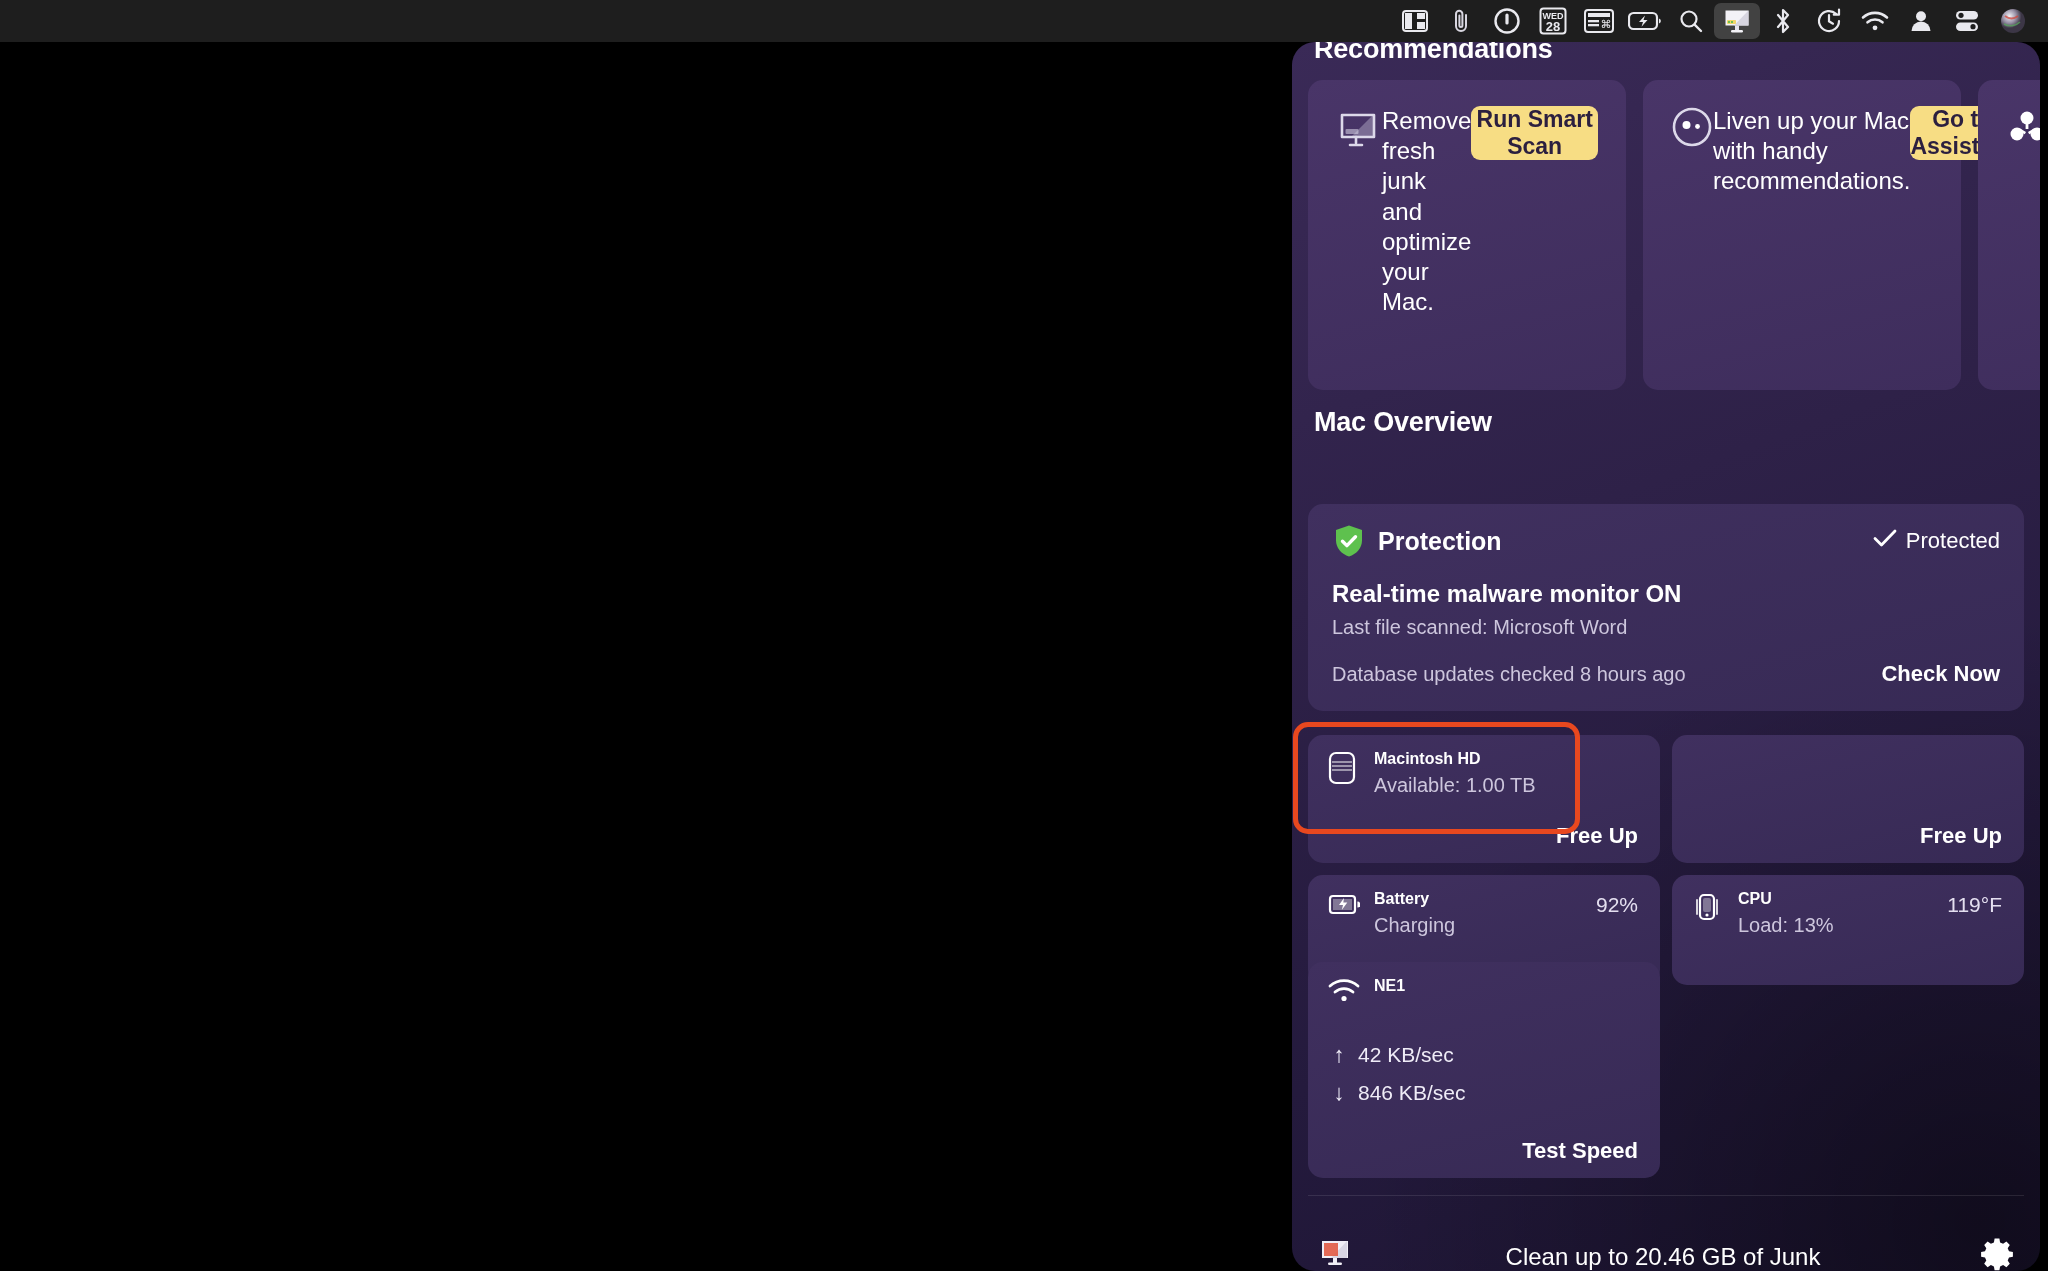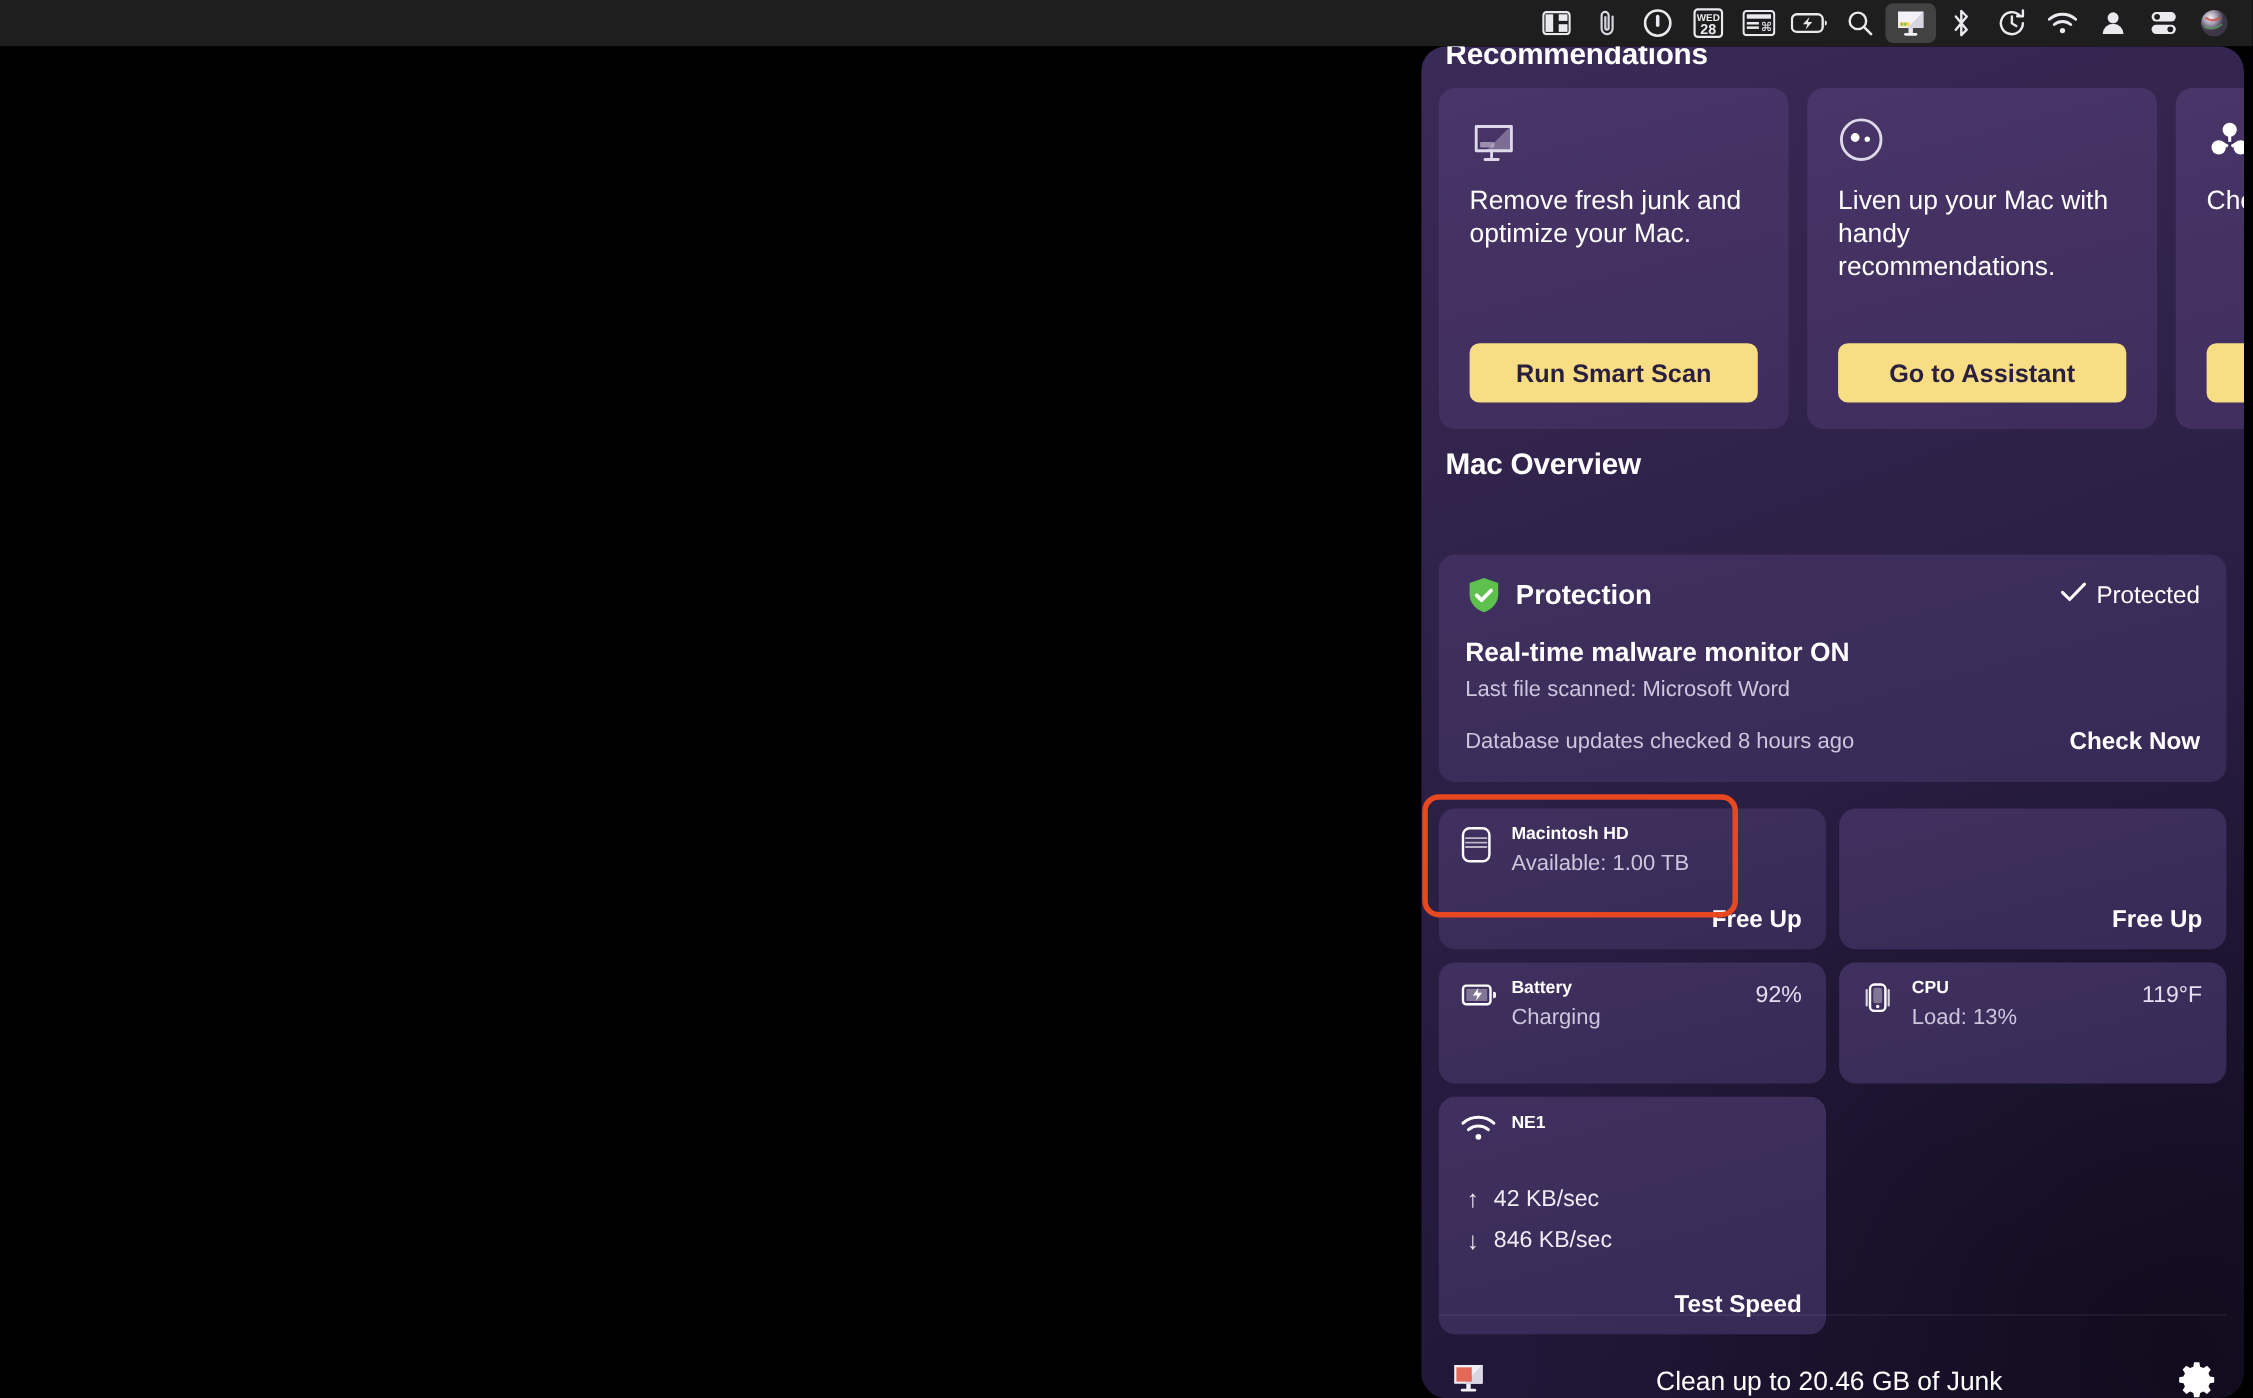--- a/index.html
+++ b/index.html
@@ -55,21 +55,21 @@
   .recs-title { position: absolute; left: 22px; top: -8px; }
   .recs-row {
     position: absolute; left: 16px; top: 38px;
     display: flex; gap: 17px;
   }
   .rec-card {
     width: 318px; height: 310px;
     background: linear-gradient(165deg, #493568 0%, #3e2d5c 100%);
     border-radius: 15px;
     padding: 26px 28px 24px 28px;
-    display: flex; flex-direction: column;
+    display: flex; flex-direction: row;
     flex-shrink: 0;
   }
   .rec-icon { height: 46px; margin-bottom: 16px; color: #e6e2f2; }
   .rec-text {
     font-size: 24px; line-height: 1.26; font-weight: 400; color: #ffffff;
     flex: 1;
   }
   .rec-btn {
     height: 54px; border-radius: 9px;
     background: #f7dd84; color: #2b1f3f;
@@ -112,21 +112,21 @@
   .metric {
     position: absolute;
     background: linear-gradient(165deg, #40305f 0%, #372a55 100%);
     border-radius: 15px;
     padding: 16px 22px 14px 20px;
   }
   .m-hd { width: 352px; height: 128px; left: 16px; top: 693px; }
   .m-mem { width: 352px; height: 128px; left: 380px; top: 693px; }
   .m-bat { width: 352px; height: 110px; left: 16px; top: 833px; }
   .m-cpu { width: 352px; height: 110px; left: 380px; top: 833px; }
-  .m-net { width: 352px; height: 216px; left: 16px; top: 955px; }
+  .m-net { width: 352px; height: 216px; left: 16px; top: 920px; }
 
   .m-row { display: flex; align-items: flex-start; }
   .m-icon { width: 34px; height: 38px; margin-right: 12px; flex-shrink: 0; color:#ffffff; }
   .m-title { font-size: 16px; font-weight: 700; color: #ffffff; line-height: 1.05;}
   .m-sub { font-size: 20px; color: #cdc6dd; margin-top: 6px; }
   .m-right { margin-left: auto; font-size: 21px; color: #e4dff0; padding-top: 2px; }
   .m-action {
     position: absolute; right: 22px; bottom: 14px;
     font-size: 22px; font-weight: 600; color: #ffffff; cursor: pointer;
   }

